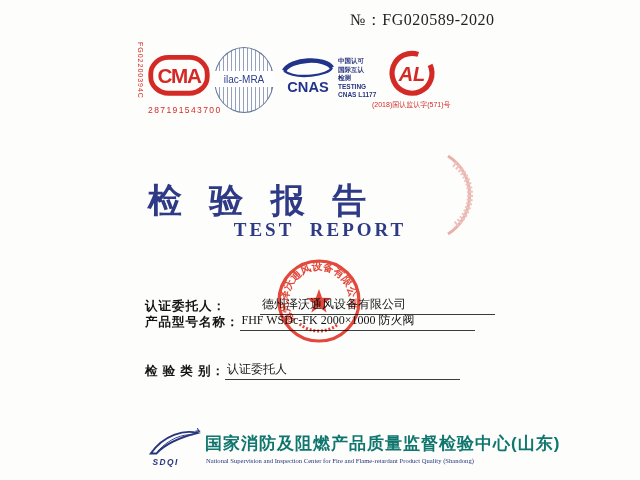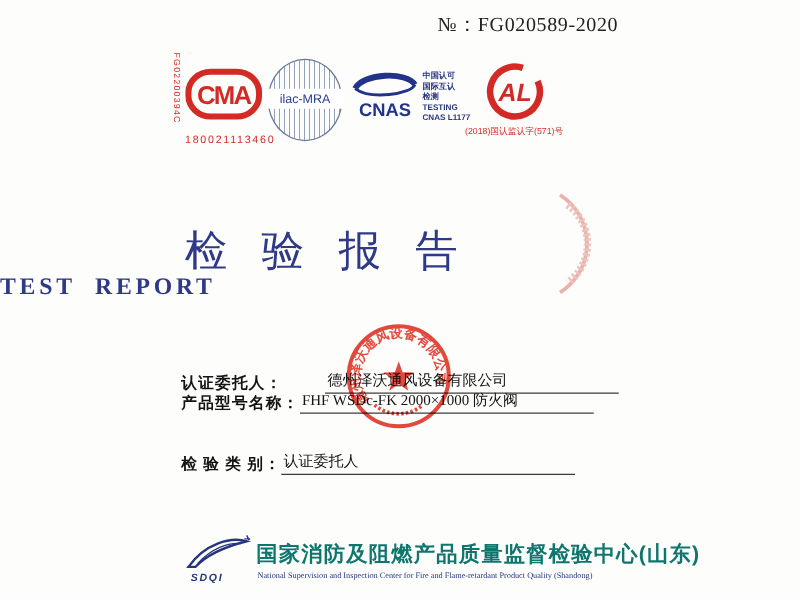--- a/index.html
+++ b/index.html
@@ -31,25 +31,25 @@
   .cnas-block{
     position:absolute;left:338px;top:57px;color:#27357f;
     font-family:"Liberation Sans",sans-serif;font-size:6.5px;line-height:8.5px;font-weight:bold;
   }
   .cal{position:absolute;left:386px;top:49px;width:52px;text-align:right;}
   .cal-caption{position:absolute;left:372px;top:100px;width:86px;color:#d42a26;font-size:7px;
     font-family:"Liberation Sans",sans-serif;white-space:nowrap;}
   
   .title-cn{
     position:absolute;left:0;top:178px;width:523px;text-align:center;
-    font-family:"Liberation Sans","DejaVu Sans",sans-serif;font-weight:normal;
+    font-family:"Liberation Sans","DejaVu Sans",sans-serif;font-weight:bold;
     font-size:34px;color:#2e3a85;letter-spacing:9px;
   }
   .title-en{
-    position:absolute;left:0;top:219px;width:640px;
+    position:absolute;left:0;top:219px;width:640px;text-align:center;
     font-family:"Liberation Serif","DejaVu Serif",serif;font-weight:bold;
     font-size:19px;color:#2e3a85;letter-spacing:3px;word-spacing:8px;
   }
   
   .field{position:absolute;left:145px;display:flex;align-items:flex-end;}
   .field .lbl{font-size:12.5px;font-weight:bold;color:#141414;white-space:pre;letter-spacing:1px;}
   .field .val{
     display:inline-block;width:233px;border-bottom:1px solid #3c3c3c;
     font-size:12px;color:#141414;padding:0 0 1px 2px;white-space:nowrap;overflow:hidden;
   }
@@ -78,21 +78,21 @@
     <span>№：</span><span>FG020589-2020</span>
   </div>
 
   <div class="side-code">FG02200394C</div>
 
   <div class="cma">
     <svg width="62" height="48" viewBox="0 0 90 66">
       <rect x="4" y="6" width="82" height="52" rx="26" ry="24" fill="none" stroke="#d42a26" stroke-width="7"></rect>
       <text x="45" y="43" text-anchor="middle" font-family="Liberation Sans, sans-serif" font-size="30" font-weight="bold" fill="#d42a26" letter-spacing="-2">CMA</text>
     </svg>
-    <div class="cma-num">180021113460</div>
+    <div class="cma-num">287191543700</div>
   </div>
 
   <div class="ilac">
     <div class="ilac-band">ilac-MRA</div>
   </div>
 
   <svg class="cnas-logo" width="54" height="44" viewBox="0 0 70 56">
     <path d="M 4 20 C 12 4, 58 2, 66 16" fill="none" stroke="#22338a" stroke-width="6"></path>
     <path d="M 66 16 C 62 26, 20 32, 4 20" fill="none" stroke="#22338a" stroke-width="3"></path>
     <text x="35" y="48" text-anchor="middle" font-family="Liberation Sans, sans-serif" font-size="19" font-weight="bold" fill="#22338a" letter-spacing="0">CNAS</text>

